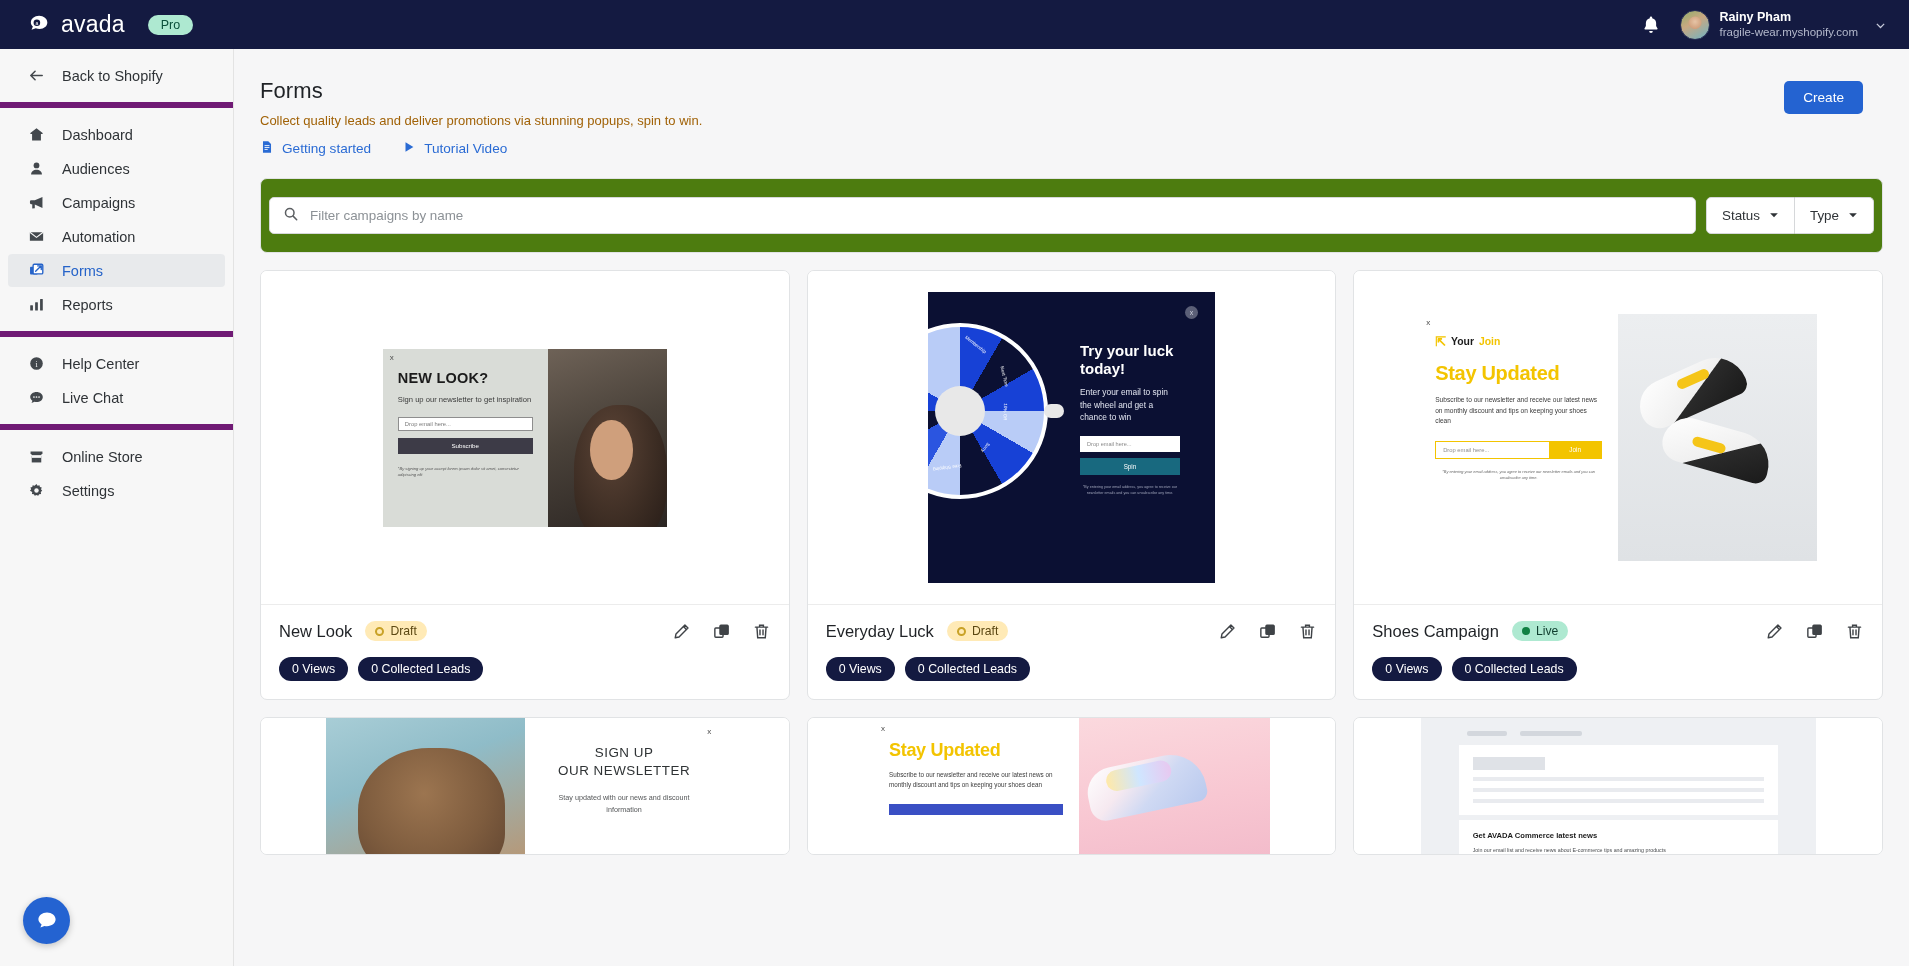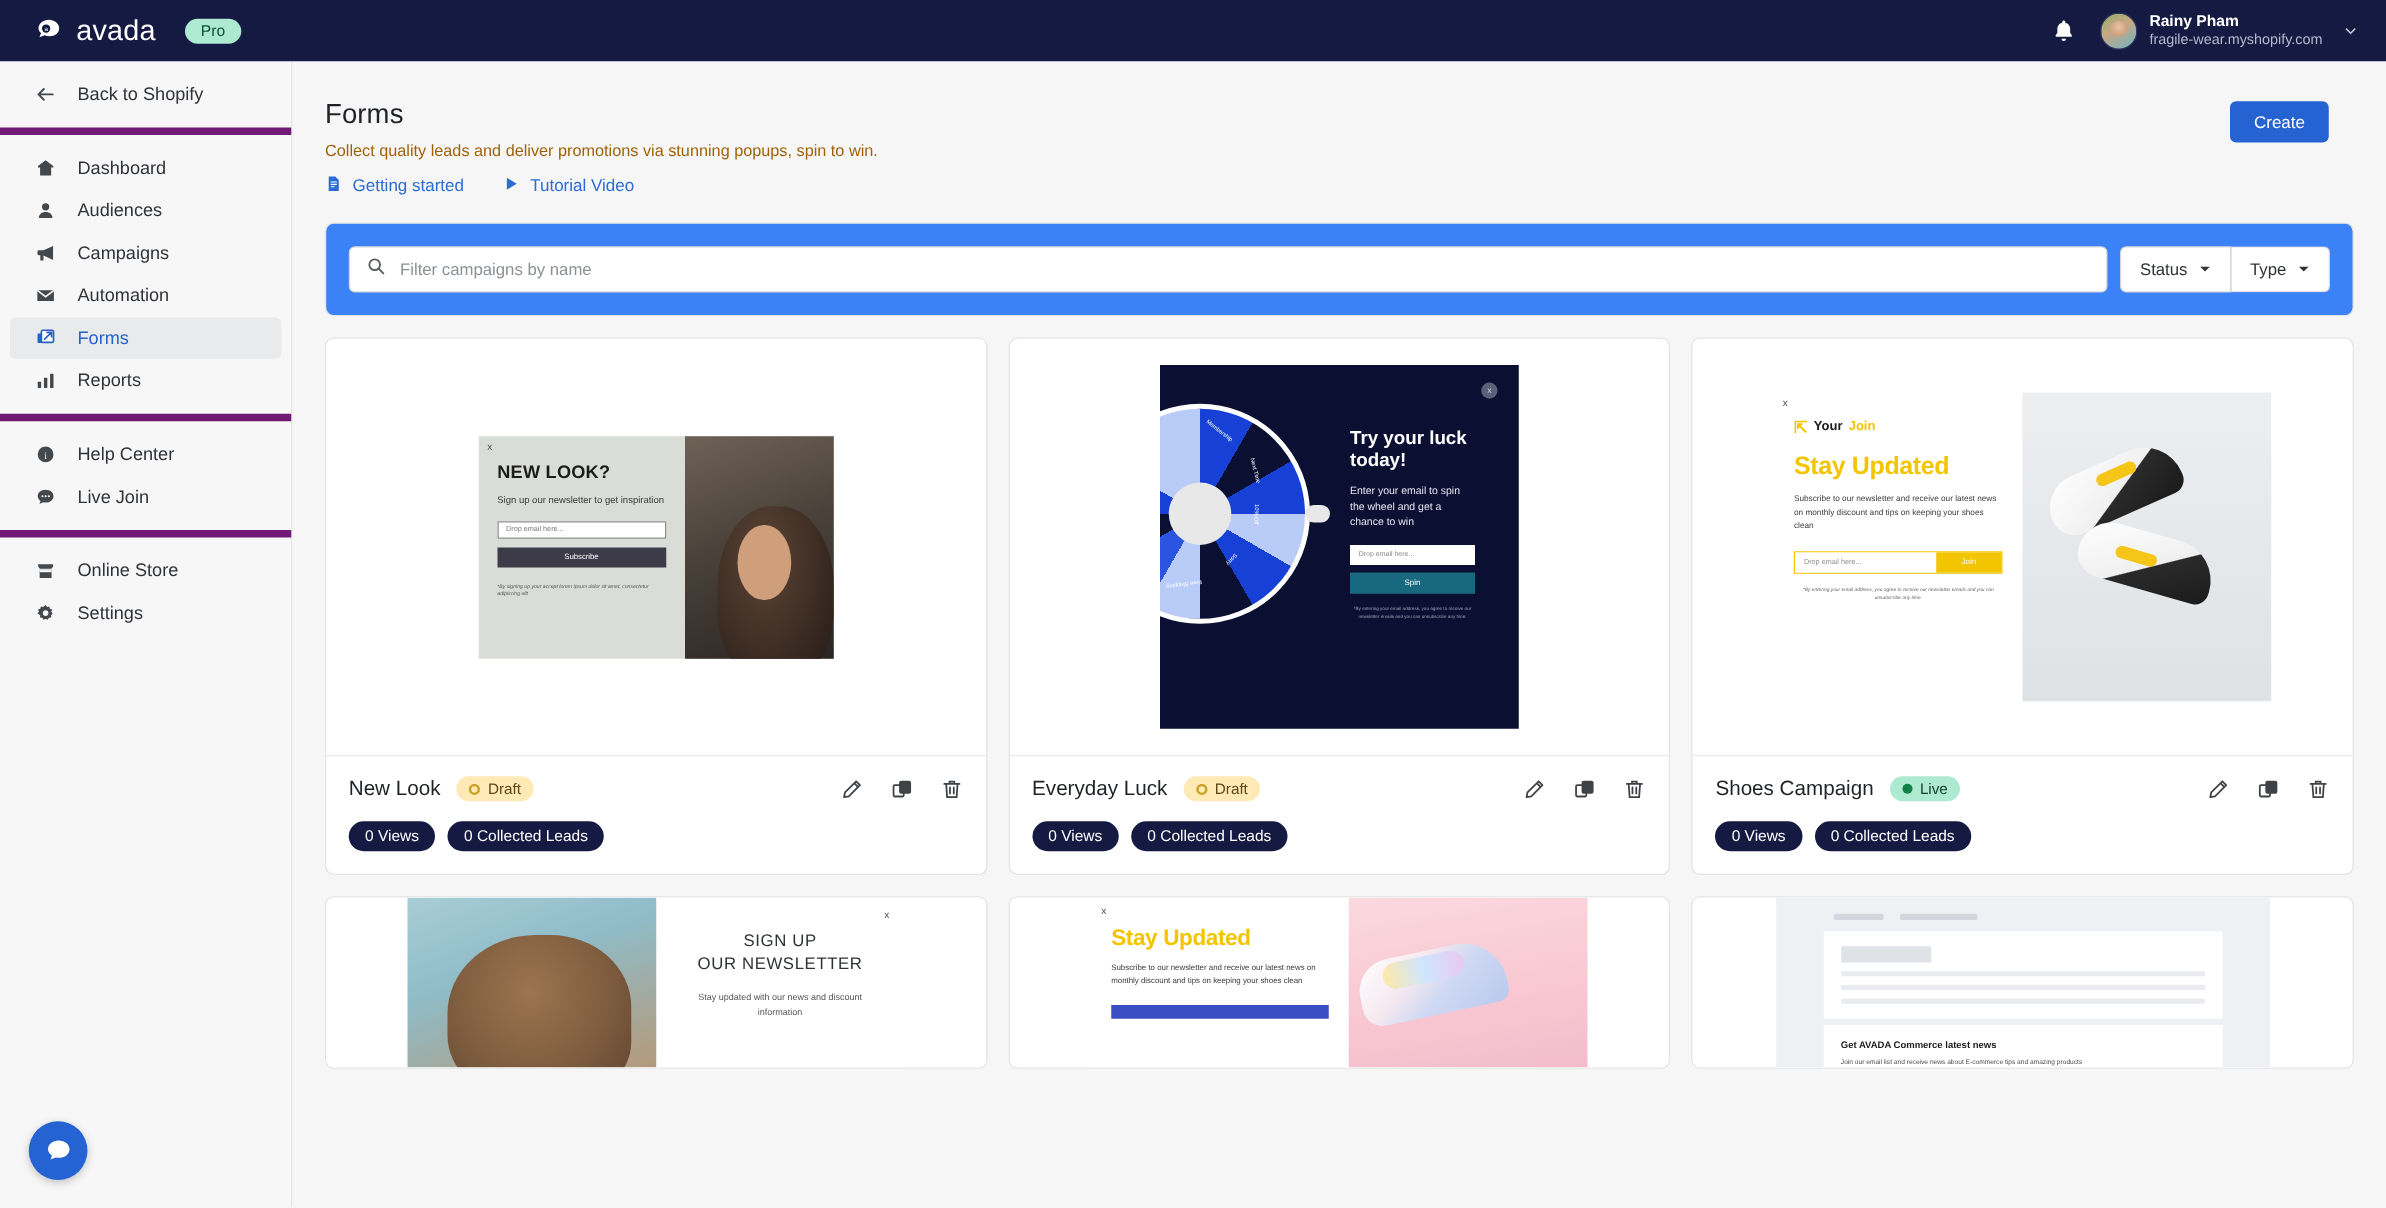--- a/index.html
+++ b/index.html
@@ -68,22 +68,22 @@
   .quick-links { display: flex; gap: 31px; margin-top: 12px; }
   .qlink { display: flex; align-items: center; gap: 8px; color: #2a6bd4; font-size: 13.6px; cursor: pointer; }
   .create-btn {
     margin-left: auto; background: #2463d1; color: #fff; border: none;
     font-size: 13.6px; padding: 9px 19px; border-radius: 5px; cursor: pointer;
     font-family: inherit; margin-top: 3px;
   }
 
   
   .filter-card {
-    margin: 21px 26px 0 26px; background: #3b82f6; border: 1px solid #e1e3e5;
-    border-radius: 7px; padding: 18px 18px; display: flex; gap: 10px; align-items: center;
+    margin: 21px 26px 0 26px; background: #4d7c0f; border: 1px solid #e1e3e5;
+    border-radius: 7px; padding: 18px 8px; display: flex; gap: 10px; align-items: center;
   }
   .search-wrap {
     flex: 1; display: flex; align-items: center; gap: 11px;
     border: 1px solid #d6d8da; border-radius: 5px; height: 37px; padding: 0 13px; background: #fff;
   }
   .search-wrap input {
     border: none; outline: none; flex: 1; font-size: 13.4px; color: #1f2226;
     font-family: inherit; background: transparent;
   }
   .search-wrap input::placeholder { color: #8c9196; }
@@ -403,21 +403,21 @@
       </div>
       <div class="sb-item">
         <span class="ic">
           <svg viewBox="0 0 20 20" width="17" height="17" fill="#43484d">
               <path d="M10 3.4c4.2 0 7.4 2.6 7.4 6s-3.2 6-7.4 6a9 9 0 01-2.3-.3l-3.5 1.5 1-2.8c-1.6-1.1-2.6-2.6-2.6-4.4 0-3.4 3.2-6 7.4-6z"></path>
               <circle cx="7" cy="9.4" r="1" fill="#f7f7f7"></circle>
               <circle cx="10" cy="9.4" r="1" fill="#f7f7f7"></circle>
               <circle cx="13" cy="9.4" r="1" fill="#f7f7f7"></circle>
             </svg>
         </span>
-        <span>Live Join</span>
+        <span>Live Chat</span>
       </div>
     </div>
 
     <div class="sb-sec last">
       <div class="sb-item">
         <span class="ic">
           <svg viewBox="0 0 20 20" width="17" height="17" fill="#43484d">
               <path d="M3 4h14v2.2l-1.6 2H4.6L3 6.2z"></path>
               <path d="M4.4 9.2h11.2V17H4.4z"></path>
               <path d="M4.4 9.2h11.2v2.4H4.4z" fill="#f7f7f7"></path>

